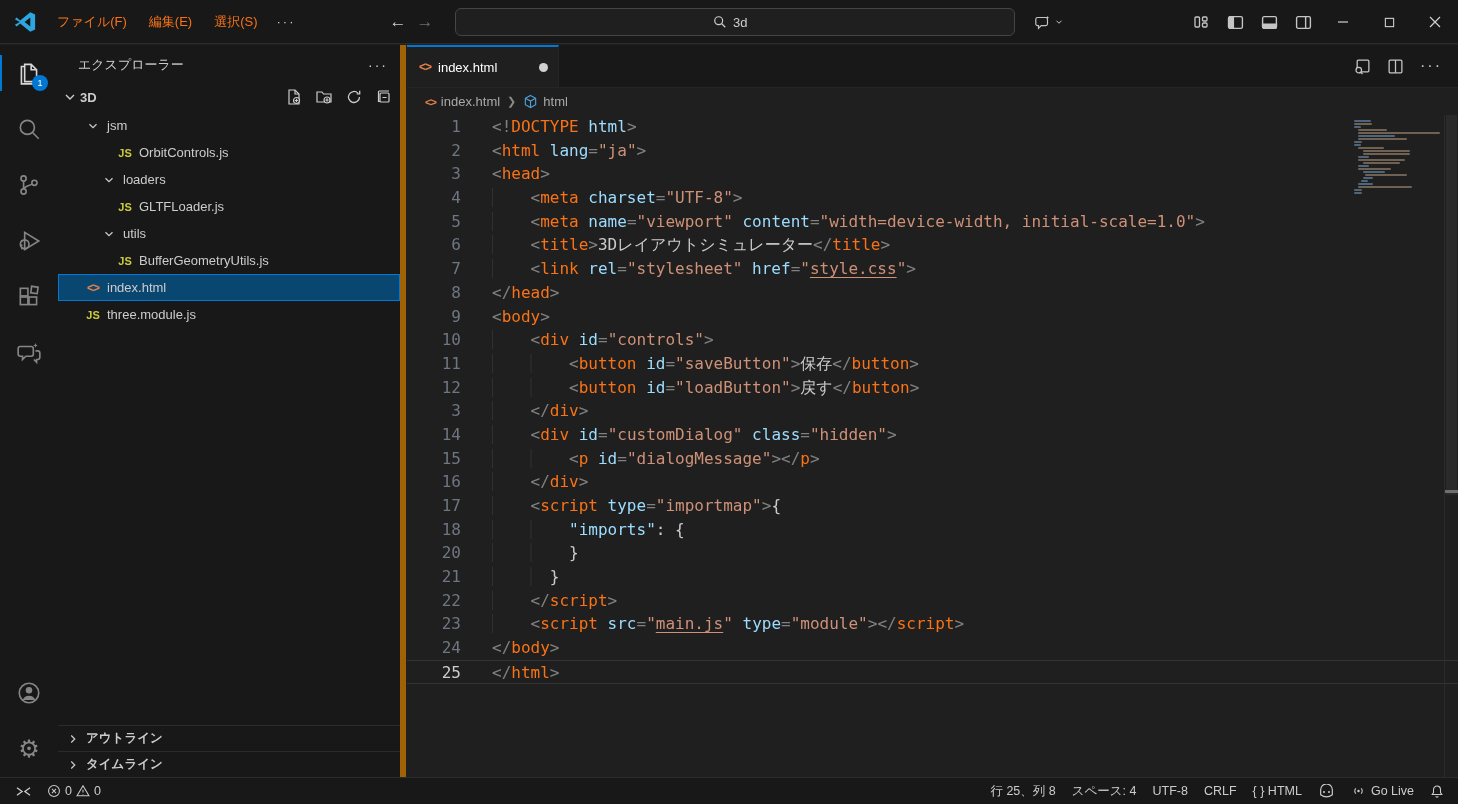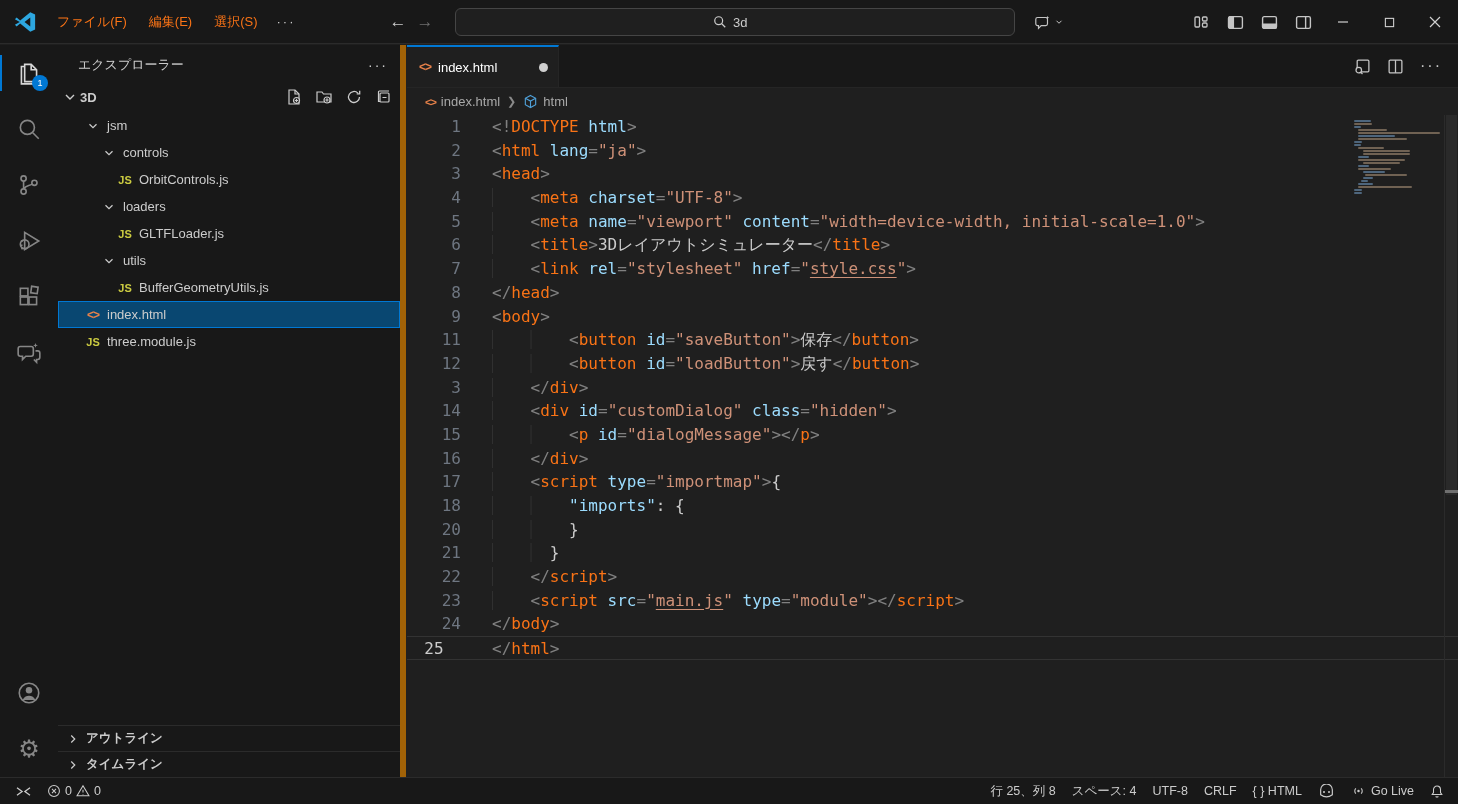--- a/index.html
+++ b/index.html
@@ -69,21 +69,21 @@
   .tab-actions { margin-left:auto; display:flex; align-items:center; gap:16px; padding-right:16px; color:#c5c5c5; }
   .breadcrumbs { height:27px; display:flex; align-items:center; gap:5px; padding-left:18px;
     font-size:13px; color:#a9a9a9; }
   .bc-sep { color:#8a8a8a; font-size:11px; margin:0 2px; }
 
   .code-wrap { position:relative; flex:1; overflow:hidden;
     font-family:"DejaVu Sans Mono","Liberation Mono",monospace; font-size:16px; line-height:23.7px; }
   .code-line { display:flex; white-space:pre; height:23.7px; }
   .code-line.current { border-top:1px solid #333333; border-bottom:1px solid #333333; }
   .line-num { width:54px; flex:none; text-align:right; color:#6e7681; user-select:none; }
-  .code-line.current .line-num { color:#cccccc;text-align:center; }
+  .code-line.current .line-num { color:#cccccc; }
   .line-body { margin-left:31px; }
   .indent { background-image:linear-gradient(90deg,#303030 1px,transparent 1px);
     background-size:4ch 100%; background-repeat:repeat-x; }
   .tk-p { color:#808080; } .tk-t { color:#f97316; } .tk-a { color:#9cdcfe; }
   .tk-s { color:#ce9178; } .tk-x { color:#cccccc; } .tk-w { color:#cccccc; }
   .tk-k { color:#9cdcfe; } .tk-l { color:#ce9178; text-decoration:underline; text-underline-offset:3px; }
 
   .minimap { position:absolute; top:3px; right:18px; width:86px; padding-top:2px; }
   .mm-bar { height:2px; margin-bottom:1px; border-radius:1px; }
   .scrollbar { position:absolute; top:0; right:0; bottom:0; width:14px; border-left:1px solid #2b2b2b; }
@@ -266,28 +266,20 @@
       </span>
     </div>
     <div class="tree" id="file-tree">
         <div class="tree-row" style="padding-left: 26px;">
           <span class="tree-ico">
             <svg width="14" height="14" viewBox="0 0 16 16" fill="none" stroke="#cccccc" stroke-width="1.4">
               <path d="M4 6l4 4 4-4"></path>
             </svg>
           </span>
           <span>jsm</span>
-        </div>
-        <div class="tree-row" style="padding-left: 42px;">
-          <span class="tree-ico">
-            <svg width="14" height="14" viewBox="0 0 16 16" fill="none" stroke="#cccccc" stroke-width="1.4">
-              <path d="M4 6l4 4 4-4"></path>
-            </svg>
-          </span>
-          <span>controls</span>
         </div>
         <div class="tree-row" style="padding-left: 58px;">
           <span class="tree-ico">
             <span class="js-badge">JS</span>
           </span>
           <span>OrbitControls.js</span>
         </div>
         <div class="tree-row" style="padding-left: 42px;">
           <span class="tree-ico">
             <svg width="14" height="14" viewBox="0 0 16 16" fill="none" stroke="#cccccc" stroke-width="1.4">
@@ -379,20 +371,21 @@
       <div id="code-lines">
           <div class="code-line"><span class="line-num">1</span><span class="line-body"><span class="tk-p">&lt;!</span><span class="tk-t">DOCTYPE</span><span class="tk-a"> html</span><span class="tk-p">&gt;</span></span></div>
           <div class="code-line"><span class="line-num">2</span><span class="line-body"><span class="tk-p">&lt;</span><span class="tk-t">html</span><span class="tk-a"> lang</span><span class="tk-p">=</span><span class="tk-s">"ja"</span><span class="tk-p">&gt;</span></span></div>
           <div class="code-line"><span class="line-num">3</span><span class="line-body"><span class="tk-p">&lt;</span><span class="tk-t">head</span><span class="tk-p">&gt;</span></span></div>
           <div class="code-line"><span class="line-num">4</span><span class="line-body"><span class="indent">    </span><span class="tk-p">&lt;</span><span class="tk-t">meta</span><span class="tk-a"> charset</span><span class="tk-p">=</span><span class="tk-s">"UTF-8"</span><span class="tk-p">&gt;</span></span></div>
           <div class="code-line"><span class="line-num">5</span><span class="line-body"><span class="indent">    </span><span class="tk-p">&lt;</span><span class="tk-t">meta</span><span class="tk-a"> name</span><span class="tk-p">=</span><span class="tk-s">"viewport"</span><span class="tk-a"> content</span><span class="tk-p">=</span><span class="tk-s">"width=device-width, initial-scale=1.0"</span><span class="tk-p">&gt;</span></span></div>
           <div class="code-line"><span class="line-num">6</span><span class="line-body"><span class="indent">    </span><span class="tk-p">&lt;</span><span class="tk-t">title</span><span class="tk-p">&gt;</span><span class="tk-x">3Dレイアウトシミュレーター</span><span class="tk-p">&lt;/</span><span class="tk-t">title</span><span class="tk-p">&gt;</span></span></div>
           <div class="code-line"><span class="line-num">7</span><span class="line-body"><span class="indent">    </span><span class="tk-p">&lt;</span><span class="tk-t">link</span><span class="tk-a"> rel</span><span class="tk-p">=</span><span class="tk-s">"stylesheet"</span><span class="tk-a"> href</span><span class="tk-p">=</span><span class="tk-s">"</span><span class="tk-l">style.css</span><span class="tk-s">"</span><span class="tk-p">&gt;</span></span></div>
           <div class="code-line"><span class="line-num">8</span><span class="line-body"><span class="tk-p">&lt;/</span><span class="tk-t">head</span><span class="tk-p">&gt;</span></span></div>
           <div class="code-line"><span class="line-num">9</span><span class="line-body"><span class="tk-p">&lt;</span><span class="tk-t">body</span><span class="tk-p">&gt;</span></span></div>
+          <div class="code-line"><span class="line-num">10</span><span class="line-body"><span class="indent">    </span><span class="tk-p">&lt;</span><span class="tk-t">div</span><span class="tk-a"> id</span><span class="tk-p">=</span><span class="tk-s">"controls"</span><span class="tk-p">&gt;</span></span></div>
           <div class="code-line"><span class="line-num">11</span><span class="line-body"><span class="indent">        </span><span class="tk-p">&lt;</span><span class="tk-t">button</span><span class="tk-a"> id</span><span class="tk-p">=</span><span class="tk-s">"saveButton"</span><span class="tk-p">&gt;</span><span class="tk-x">保存</span><span class="tk-p">&lt;/</span><span class="tk-t">button</span><span class="tk-p">&gt;</span></span></div>
           <div class="code-line"><span class="line-num">12</span><span class="line-body"><span class="indent">        </span><span class="tk-p">&lt;</span><span class="tk-t">button</span><span class="tk-a"> id</span><span class="tk-p">=</span><span class="tk-s">"loadButton"</span><span class="tk-p">&gt;</span><span class="tk-x">戻す</span><span class="tk-p">&lt;/</span><span class="tk-t">button</span><span class="tk-p">&gt;</span></span></div>
           <div class="code-line"><span class="line-num">3</span><span class="line-body"><span class="indent">    </span><span class="tk-p">&lt;/</span><span class="tk-t">div</span><span class="tk-p">&gt;</span></span></div>
           <div class="code-line"><span class="line-num">14</span><span class="line-body"><span class="indent">    </span><span class="tk-p">&lt;</span><span class="tk-t">div</span><span class="tk-a"> id</span><span class="tk-p">=</span><span class="tk-s">"customDialog"</span><span class="tk-a"> class</span><span class="tk-p">=</span><span class="tk-s">"hidden"</span><span class="tk-p">&gt;</span></span></div>
           <div class="code-line"><span class="line-num">15</span><span class="line-body"><span class="indent">        </span><span class="tk-p">&lt;</span><span class="tk-t">p</span><span class="tk-a"> id</span><span class="tk-p">=</span><span class="tk-s">"dialogMessage"</span><span class="tk-p">&gt;</span><span class="tk-p">&lt;/</span><span class="tk-t">p</span><span class="tk-p">&gt;</span></span></div>
           <div class="code-line"><span class="line-num">16</span><span class="line-body"><span class="indent">    </span><span class="tk-p">&lt;/</span><span class="tk-t">div</span><span class="tk-p">&gt;</span></span></div>
           <div class="code-line"><span class="line-num">17</span><span class="line-body"><span class="indent">    </span><span class="tk-p">&lt;</span><span class="tk-t">script</span><span class="tk-a"> type</span><span class="tk-p">=</span><span class="tk-s">"importmap"</span><span class="tk-p">&gt;</span><span class="tk-w">{</span></span></div>
           <div class="code-line"><span class="line-num">18</span><span class="line-body"><span class="indent">        </span><span class="tk-k">"imports"</span><span class="tk-w">: {</span></span></div>
           <div class="code-line"><span class="line-num">20</span><span class="line-body"><span class="indent">        </span><span class="tk-w">}</span></span></div>
           <div class="code-line"><span class="line-num">21</span><span class="line-body"><span class="indent">      </span><span class="tk-w">}</span></span></div>

